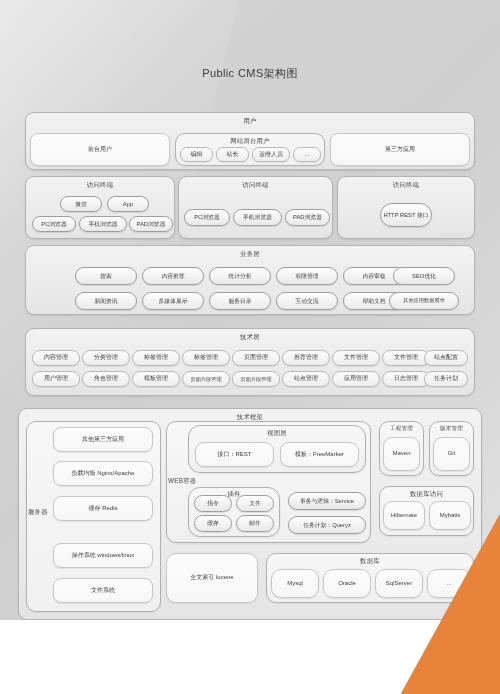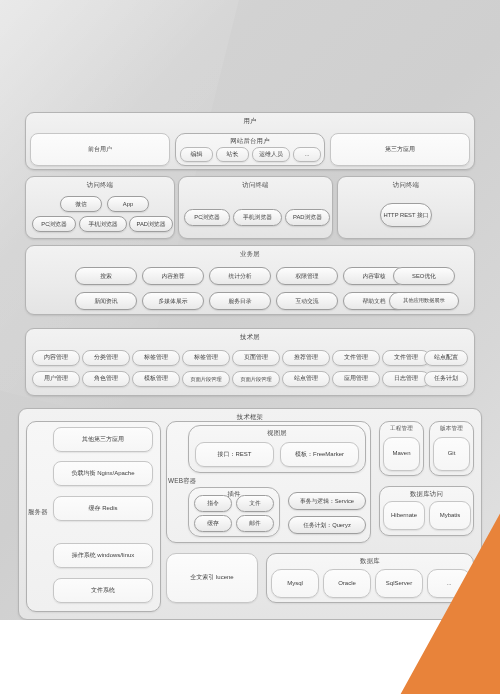--- a/index.html
+++ b/index.html
@@ -132,20 +132,21 @@
     border-radius: 10px;
     background: linear-gradient(180deg, #f7f7f7 0%, #f0f0f0 100%);
     box-shadow: 0 1px 2px rgba(0,0,0,0.07);
   }
 </style>
 </head>
 <body>
 
 <div class="page">
 
+  <div class="title">Public CMS架构图</div>
 
   <div class="panel" style="left:25px; top:112px; width:450px; height:58px;">
     <div class="panel-label">用户</div>
   </div>
 
   <div class="rect soft" style="left:30px; top:133px; width:140px; height:33px;">
     <span>前台用户</span>
   </div>
 
   <div class="grp" style="left:175px; top:133px; width:150px; height:33px;">

